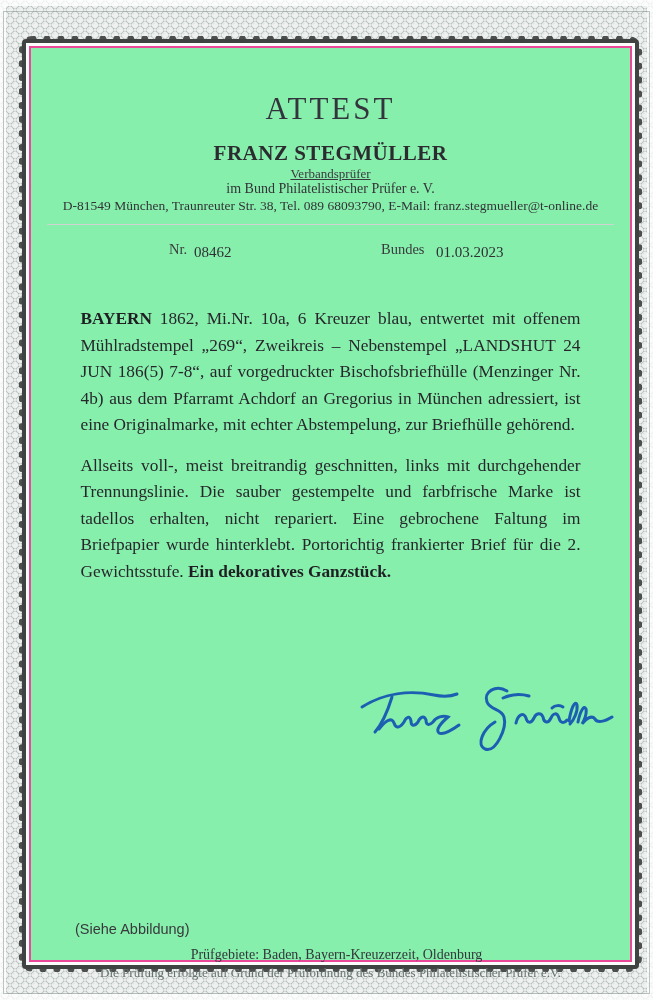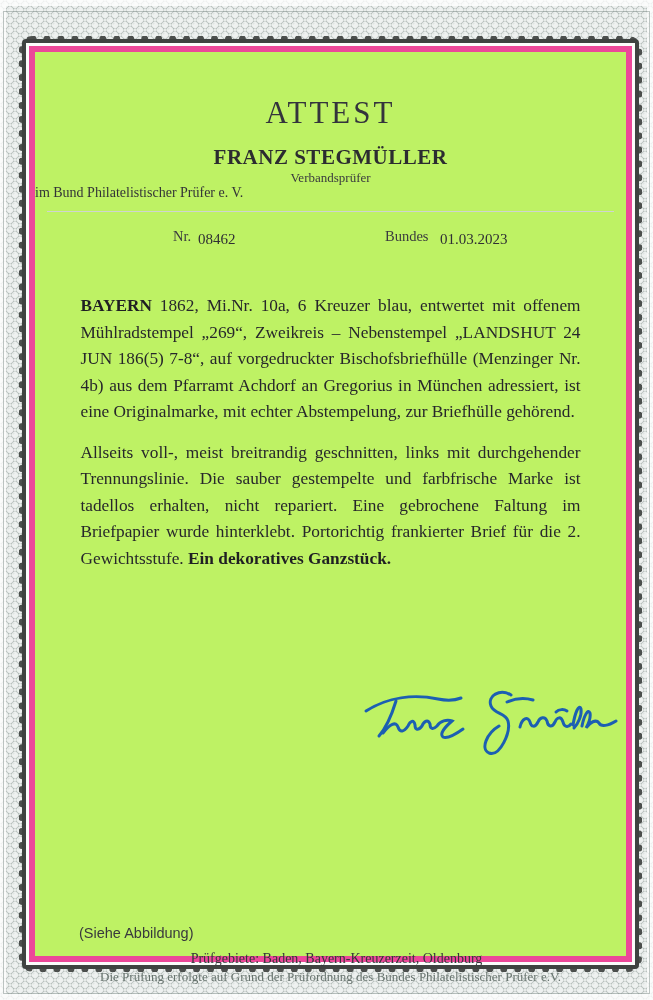--- a/index.html
+++ b/index.html
@@ -19,30 +19,30 @@
     box-shadow:inset 0 0 0 6px rgba(255,255,255,0.75);pointer-events:none;}
   .page::after{content:"";position:absolute;left:3px;right:3px;top:11px;bottom:6px;
     border:1px solid rgba(138,152,147,0.55);pointer-events:none;}
 
   
   .frame{position:absolute;left:22px;top:39px;right:14px;bottom:31px;
     background:#3f4341;border-radius:4px;z-index:2;}
   .frame::before{content:"";position:absolute;inset:-3px;
     border:7px dotted rgba(63,67,65,0.92);border-radius:14px;}
   .panel{position:absolute;inset:4px;background:#fcfdfc;}
-  .panel-inner{position:absolute;inset:3px;border:6px solid #ec4899;background:#bef264;}
+  .panel-inner{position:absolute;inset:3px;border:2px solid #ec4899;background:#86efac;}
 
   .content{position:relative;width:100%;height:100%;color:#2a2a2e;}
 
   .title{margin:44px 0 0;text-align:center;font-size:31px;line-height:34px;
     font-weight:400;letter-spacing:3px;color:#34343c;}
   .examiner-name{margin:15px 0 0;text-align:center;font-size:21px;line-height:24px;
     font-weight:700;letter-spacing:0.5px;color:#2c2c30;}
-  .examiner-role{margin:1px 0 0;text-align:center;font-size:13px;line-height:15px;color:#3a3a3e;}
-  .examiner-assoc{margin:0;font-size:14px;line-height:16px;color:#333337;}
+  .examiner-role{margin:1px 0 0;text-align:center;font-size:13px;line-height:15px;color:#3a3a3e;text-decoration:underline;}
+  .examiner-assoc{margin:0;text-align:center;font-size:14px;line-height:16px;color:#333337;}
   .examiner-address{margin:1px 0 0;text-align:center;font-size:13.5px;line-height:16px;color:#333337;}
 
   .divider{width:567px;margin:10px auto 0;border:0;border-top:1px solid #cfd4d2;}
 
   .meta-row{position:relative;height:20px;margin-top:16px;font-size:14.5px;color:#3a3a3e;}
   .meta-row .nr-label{position:absolute;left:138px;top:0;}
   .meta-row .nr-value{position:absolute;left:163px;top:3px;font-size:15px;color:#303034;}
   .meta-row .datum-label{position:absolute;left:350px;top:0;}
   .meta-row .datum-value{position:absolute;left:405px;top:3px;font-size:15px;color:#303034;}
 
@@ -72,20 +72,21 @@
   <div class="frame">
     <div class="panel">
       <div class="panel-inner">
         <div class="content">
 
           <h1 class="title">ATTEST</h1>
 
           <div class="examiner-name">FRANZ STEGMÜLLER</div>
           <div class="examiner-role">Verbandsprüfer</div>
           <div class="examiner-assoc">im Bund Philatelistischer Prüfer e. V.</div>
+          <div class="examiner-address">D-81549 München, Traunreuter Str. 38, Tel. 089 68093790, E-Mail: franz.stegmueller@t-online.de</div>
 
           <hr class="divider">
 
           <div class="meta-row">
             <span class="nr-label">Nr.</span>
             <span class="nr-value">08462</span>
             <span class="datum-label">Bundes</span>
             <span class="datum-value">01.03.2023</span>
           </div>
 

